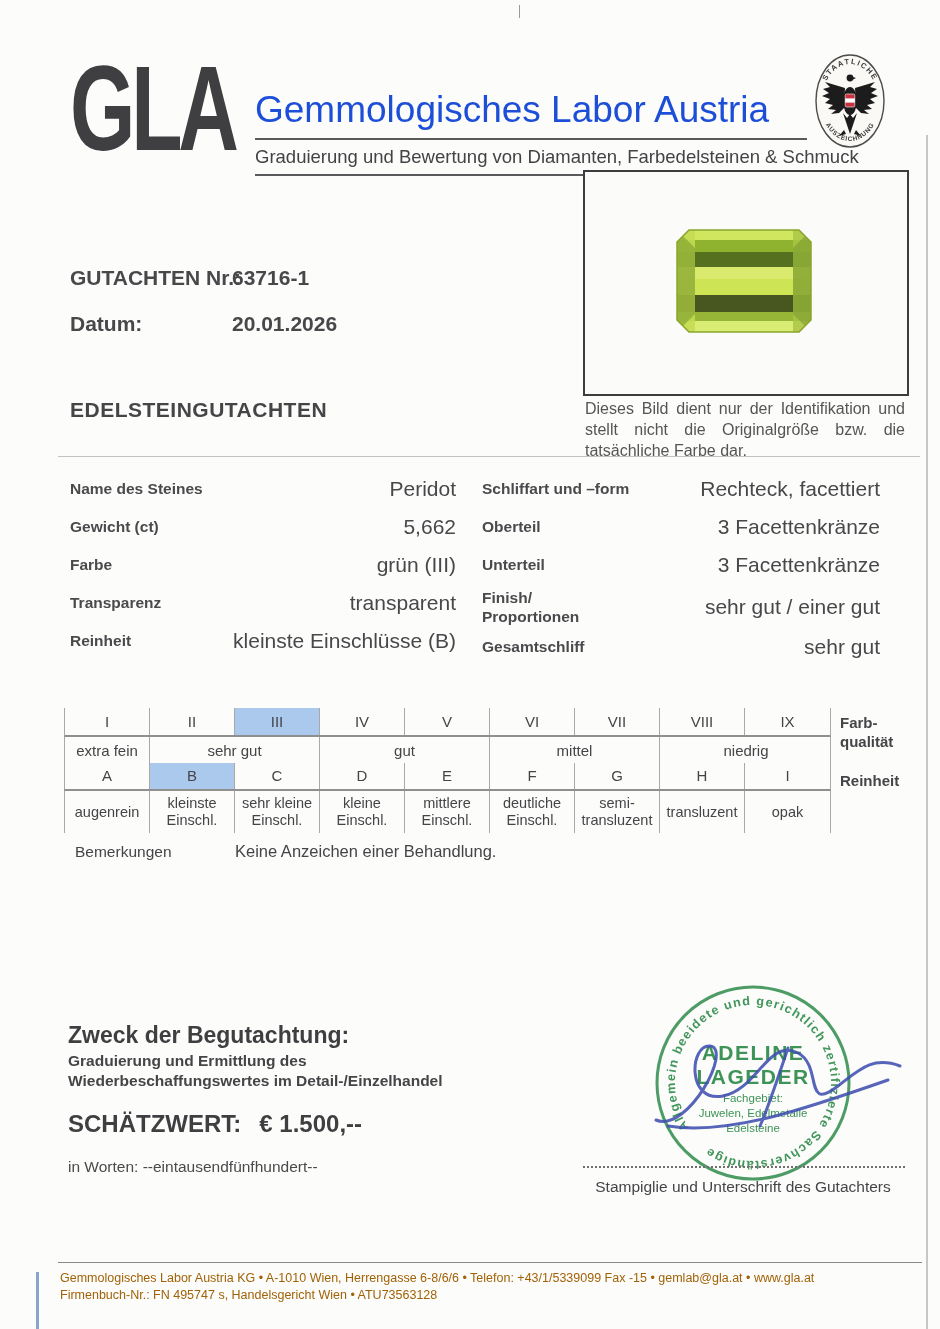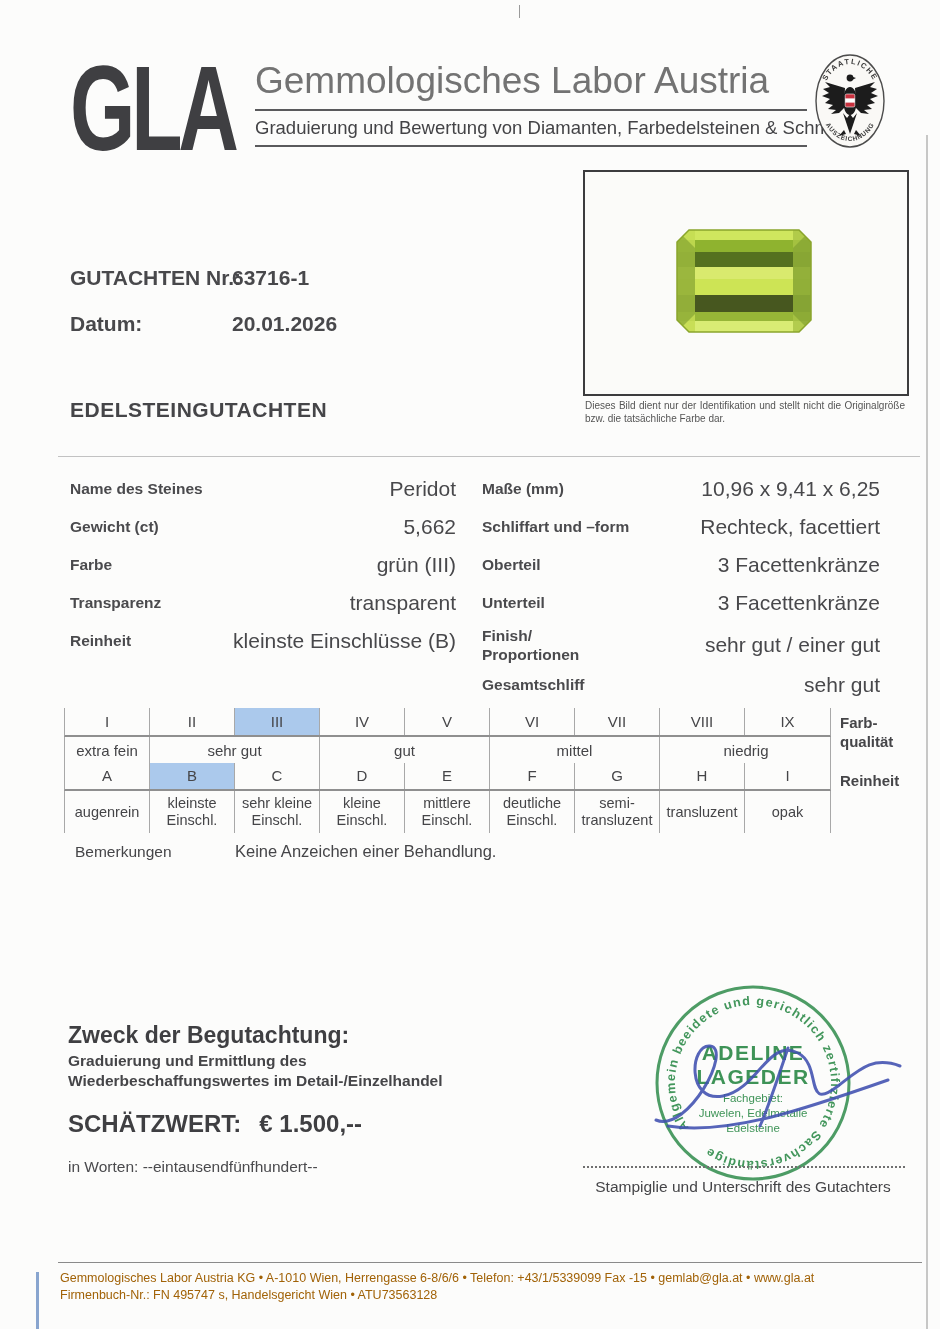--- a/index.html
+++ b/index.html
@@ -10,37 +10,37 @@
     color:#454548;
   }
   
   .gla-logo{
     position:absolute;left:70px;top:48px;
     font-size:120px;font-weight:bold;color:#3f3f42;
     letter-spacing:-6px;line-height:1;
     transform:scaleX(0.70);transform-origin:left top;
   }
   .header-block{position:absolute;left:255px;top:60px;width:552px;}
-  .header-title{font-size:37px;color:#737373;white-space:nowrap;}
+  .header-title{font-size:37px;color:#1d4ed8;white-space:nowrap;margin-top:29px;}
   .header-rule-top{margin-top:7px;border-top:2px solid #5a5a5c;}
   .header-subtitle{margin-top:6px;font-size:18.5px;color:#434346;white-space:nowrap;}
   .header-rule-bottom{margin-top:6px;border-top:2px solid #5a5a5c;}
   .emblem{position:absolute;left:813px;top:52px;width:74px;height:98px;}
   .top-tick{position:absolute;left:519px;top:5px;width:1px;height:13px;background:#9a9a9a;}
   
   .meta-label{position:absolute;left:70px;font-size:21px;font-weight:bold;color:#48484b;}
   .meta-value{position:absolute;left:232px;font-size:21px;font-weight:bold;color:#48484b;}
   
   .photo-box{
     position:absolute;left:583px;top:170px;width:322px;height:222px;
     border:2px solid #3c3c3e;background:#fbfbf9;
   }
   .photo-note{
     position:absolute;left:585px;top:399px;width:320px;
-    font-size:10px;line-height:1.3;color:#555;text-align:justify;
+    font-size:16px;line-height:1.3;color:#555;text-align:justify;
   }
   
   .doc-heading{position:absolute;left:70px;top:398px;font-size:21px;font-weight:bold;letter-spacing:0.5px;color:#454548;}
   .divider{position:absolute;left:58px;top:456px;width:862px;border-top:1px solid #c2c2c2;}
   
   .details-left{position:absolute;left:70px;top:470px;width:386px;}
   .details-right{position:absolute;left:482px;top:470px;width:398px;}
   .detail-row{display:flex;justify-content:space-between;align-items:center;height:38px;}
   .detail-row.tall{height:46px;}
   .detail-row.short{height:34px;}
@@ -175,24 +175,20 @@
       <span class="detail-value">transparent</span>
     </div>
     <div class="detail-row">
       <span class="detail-label">Reinheit</span>
       <span class="detail-value">kleinste Einschlüsse (B)</span>
     </div>
   </div>
 
   <div class="details-right">
     <div class="detail-row">
-      <span class="detail-label">Maße (mm)</span>
-      <span class="detail-value">10,96 x 9,41 x 6,25</span>
-    </div>
-    <div class="detail-row">
       <span class="detail-label">Schliffart und –form</span>
       <span class="detail-value">Rechteck, facettiert</span>
     </div>
     <div class="detail-row">
       <span class="detail-label">Oberteil</span>
       <span class="detail-value">3 Facettenkränze</span>
     </div>
     <div class="detail-row">
       <span class="detail-label">Unterteil</span>
       <span class="detail-value">3 Facettenkränze</span>

